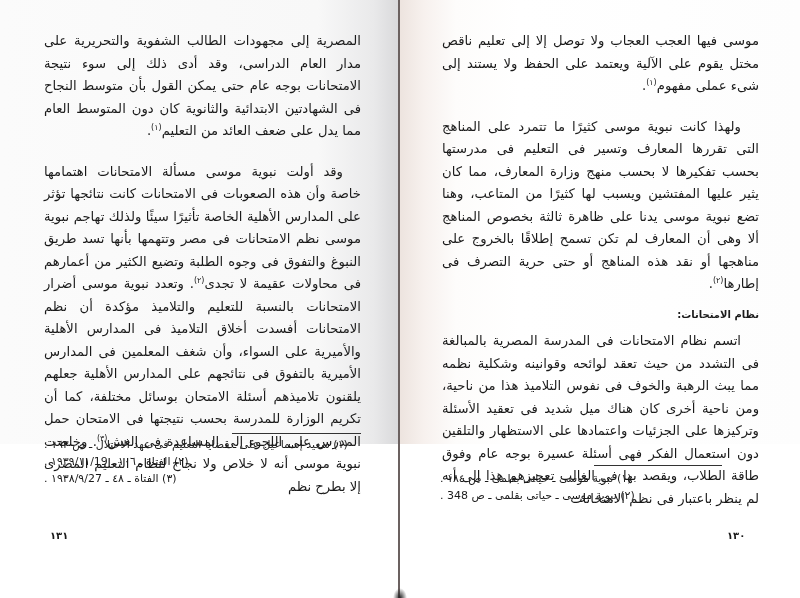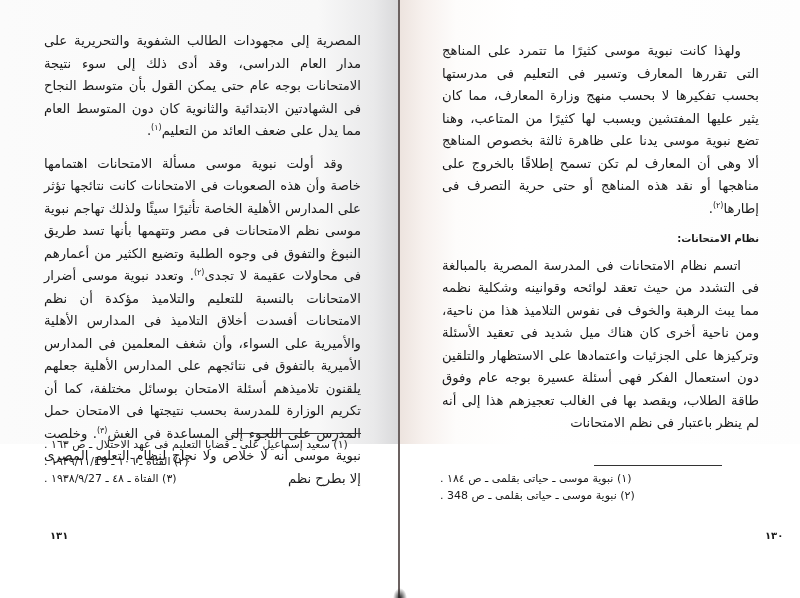--- a/index.html
+++ b/index.html
@@ -34,21 +34,21 @@
       direction: rtl;
       text-align: justify;
       text-align-last: right;
       font-size: 13.2px;
       line-height: 22.5px;
     }
     .page-left .text-block { left: 44px; width: 317px; top: 30px; }
     .page-right .text-block { left: 42px; width: 317px; top: 30px; }
     .para { margin: 0; }
     .para.indent { text-indent: 18px; }
-    .para.gap { margin-top: 10px; }
+    .para.gap { margin-top: 18px; }
     .section-heading {
       font-weight: bold;
       font-size: 10px;
       margin: 8px 0 4px 0;
     }
     sup { font-size: 8px; line-height: 0; }
     .footnotes {
       position: absolute;
       direction: rtl;
       text-align: left;
@@ -65,21 +65,21 @@
     .page-right .footnote-rule { top: 465px; left: 194px; width: 128px; }
     .page-right .footnotes { top: 470px; left: 40px; width: 280px; }
     .page-number {
       position: absolute;
       top: 530px;
       font-size: 10px;
       font-weight: bold;
       direction: rtl;
     }
     .page-left .page-number { left: 50px; }
-    .page-right .page-number { left: 327px; margin-left: 38px; }
+    .page-right .page-number { left: 327px; }
     .spine-shadow {
       position: absolute; bottom: 0; left: 393px;
       width: 14px; height: 10px;
       background: radial-gradient(ellipse at bottom, #222 0%, rgba(0,0,0,0) 70%);
     }
   </style>
 </head>
 <body>
 
 <div class="spread">
@@ -97,20 +97,21 @@
       <div>(٣) الفتاة ـ ٤٨ ـ ١٩٣٨/٩/27 .</div>
     </div>
 
     <div class="page-number">١٣١</div>
   </div>
 
   <div class="gutter"></div>
 
   <div class="page page-right">
     <div class="text-block">
+      <p class="para"><span>موسى فيها العجب العجاب ولا توصل إلا إلى تعليم ناقص مختل يقوم على الآلية ويعتمد على الحفظ ولا يستند إلى شىء عملى مفهوم</span><sup>(١)</sup><span>.</span></p>
       <p class="para indent gap"><span>ولهذا كانت نبوية موسى كثيرًا ما تتمرد على المناهج التى تقررها المعارف وتسير فى التعليم فى مدرستها بحسب تفكيرها لا بحسب منهج وزارة المعارف، مما كان يثير عليها المفتشين ويسبب لها كثيرًا من المتاعب، وهنا تضع نبوية موسى يدنا على ظاهرة ثالثة بخصوص المناهج ألا وهى أن المعارف لم تكن تسمح إطلاقًا بالخروج على مناهجها أو نقد هذه المناهج أو حتى حرية التصرف فى إطارها</span><sup>(٢)</sup><span>.</span></p>
       <div class="section-heading">نظام الامتحانات:</div>
       <p class="para indent">اتسم نظام الامتحانات فى المدرسة المصرية بالمبالغة فى التشدد من حيث تعقد لوائحه وقوانينه وشكلية نظمه مما يبث الرهبة والخوف فى نفوس التلاميذ هذا من ناحية، ومن ناحية أخرى كان هناك ميل شديد فى تعقيد الأسئلة وتركيزها على الجزئيات واعتمادها على الاستظهار والتلقين دون استعمال الفكر فهى أسئلة عسيرة بوجه عام وفوق طاقة الطلاب، ويقصد بها فى الغالب تعجيزهم هذا إلى أنه لم ينظر باعتبار فى نظم الامتحانات</p>
     </div>
 
     <div class="footnote-rule"></div>
     <div class="footnotes">
       <div>(١) نبوية موسى ـ حياتى بقلمى ـ ص ١٨٤ .</div>
       <div>(٢) نبوية موسى ـ حياتى بقلمى ـ ص 348 .</div>
     </div>

